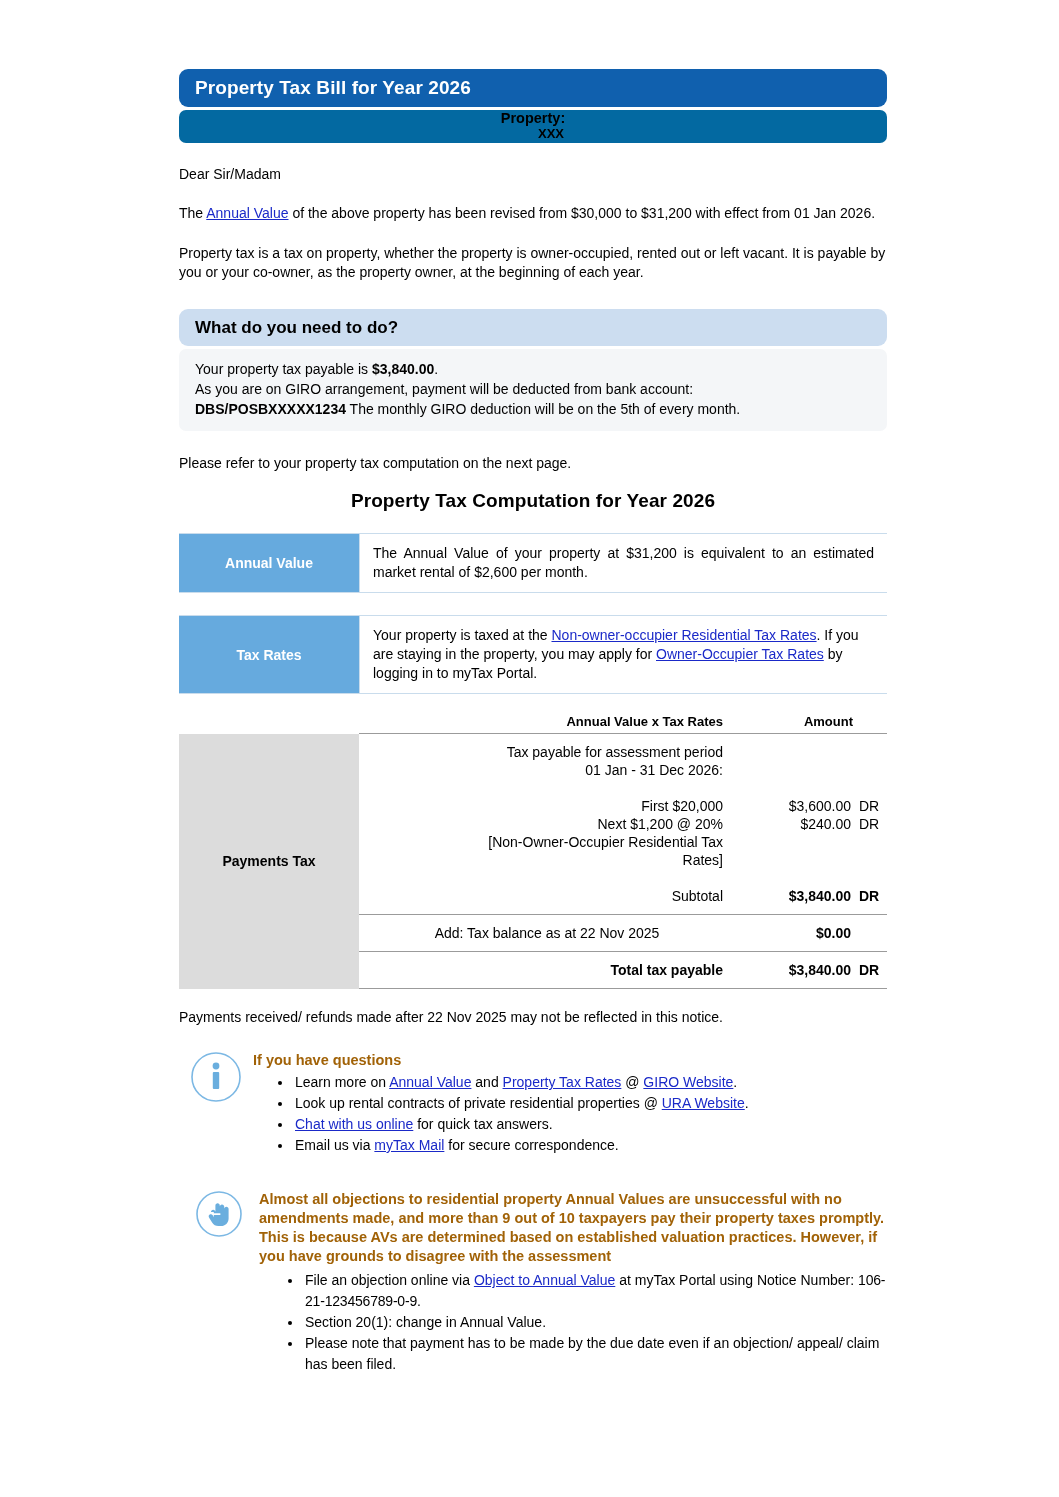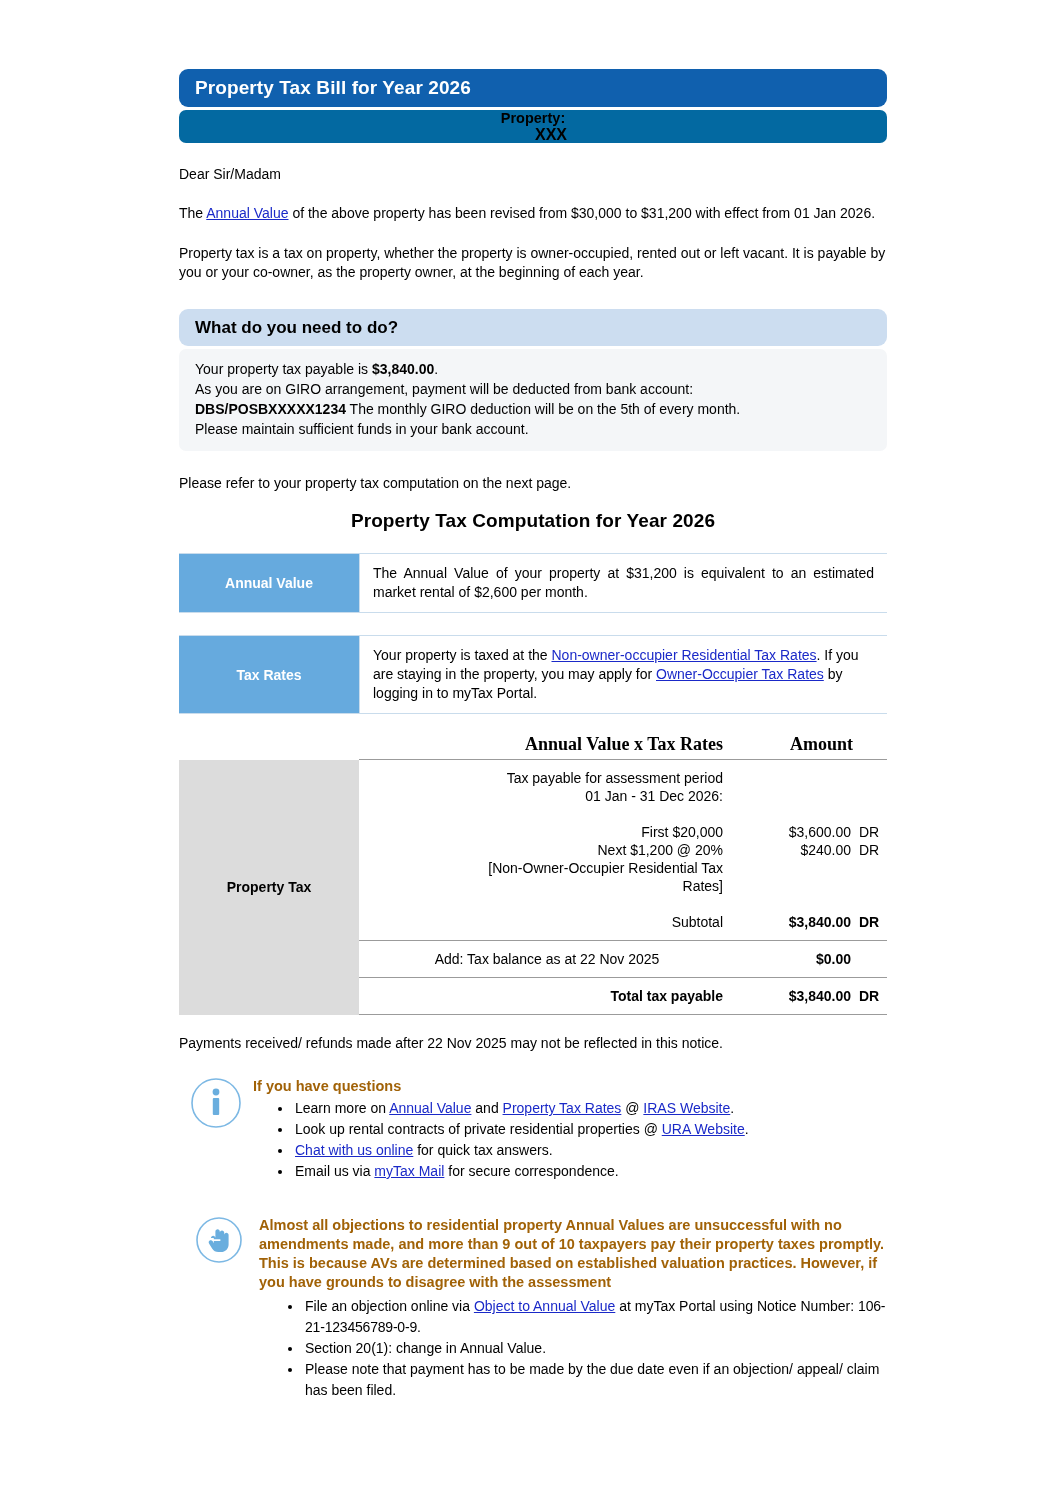--- a/index.html
+++ b/index.html
@@ -46,21 +46,21 @@
     display: flex;
     align-items: center;
     padding: 0 16px;
     flex-direction: column;
   }
   .property-label {
     font-size: 14.5px;
     font-weight: bold;
   }
   .property-value {
-    font-size: 16px;
+    font-size: 13px;
     font-weight: bold;
     margin-left: 36px;
     margin-bottom: 13px;
   }
 
   
   .para {
     font-size: 14px;
     line-height: 18.5px;
     margin-top: 22px;
@@ -142,24 +142,23 @@
   .info-block.tr .info-body { min-height: 76px; text-align: left; }
 
   
   .calc {
     margin-top: 20px;
     width: 100%;
     border-collapse: collapse;
   }
   .calc .hdr td {
     padding: 0 0 4px 0;
-    font-size: 18px;
+    font-size: 13px;
     font-weight: bold;
     border: none;
-    font-family: Liberation Serif, serif;
   }
   .calc td { vertical-align: top; }
   .col-label { width: 180px; }
   .col-desc  { }
   .col-amt   { width: 120px; }
   .col-dr    { width: 34px; }
 
   .gray-cell {
     background: #dcdcdc;
     text-align: center;
@@ -251,21 +250,20 @@
 
   <div class="para">Property tax is a tax on property, whether the property is owner-occupied, rented out or left vacant. It is payable by you or your co-owner, as the property owner, at the beginning of each year.</div>
 
   <div class="sub-bar">
     <span class="sub-bar-text">What do you need to do?</span>
   </div>
   <div class="sub-panel">
     <div><span>Your property tax payable is </span><span class="b">$3,840.00</span><span>.</span></div>
     <div>As you are on GIRO arrangement, payment will be deducted from bank account:</div>
     <div><span class="b">DBS/POSBXXXXX1234</span><span>  The monthly GIRO deduction will be on the 5th of every month.</span></div>
-    <div>Please maintain sufficient funds in your bank account.</div>
   </div>
 
   <div class="note-line">Please refer to your property tax computation on the next page.</div>
 
   <div class="comp-title">Property Tax Computation for Year 2026</div>
 
   <div class="info-block av">
     <div class="info-label">Annual Value</div>
     <div class="info-body">The Annual Value of your property at $31,200 is equivalent to an estimated market rental of $2,600 per month.</div>
   </div>
@@ -278,21 +276,21 @@
   <table class="calc">
     <tbody>
         <tr class="hdr">
       <td class="col-label"></td>
       <td class="col-desc" style="text-align:right;padding-right:10px;">Annual Value x Tax Rates</td>
       <td class="col-amt" style="text-align:right;">Amount</td>
       <td class="col-dr"></td>
     </tr>
 
     <tr>
-      <td class="gray-cell" rowspan="5">Property Tax</td>
+      <td class="gray-cell" rowspan="5">Payments Tax</td>
       <td class="desc-cell tline">
         <span>Tax payable for assessment period</span><br>
         <span>01 Jan - 31 Dec 2026:</span>
       </td>
       <td class="amt-cell tline"></td>
       <td class="dr-cell tline"></td>
     </tr>
 
     <tr>
       <td class="desc-cell">
@@ -337,21 +335,21 @@
     <div class="callout-icon">
       <svg width="52" height="52" viewBox="0 0 52 52" aria-hidden="true">
         <circle cx="26" cy="26" r="24" fill="none" stroke="#7cb8e4" stroke-width="1.6"></circle>
         <circle cx="26" cy="15" r="3.4" fill="#6aaede"></circle>
         <rect x="22.8" y="21" width="6.4" height="17" rx="1" fill="#6aaede"></rect>
       </svg>
     </div>
     <div class="callout-body">
       <div class="callout-head">If you have questions</div>
       <ul>
-        <li><span>Learn more on </span><a class="lnk" href="#">Annual Value</a><span> and </span><a class="lnk" href="#">Property Tax Rates</a><span> @ </span><a class="lnk" href="#">IRAS Website</a><span>.</span></li>
+        <li><span>Learn more on </span><a class="lnk" href="#">Annual Value</a><span> and </span><a class="lnk" href="#">Property Tax Rates</a><span> @ </span><a class="lnk" href="#">GIRO Website</a><span>.</span></li>
         <li><span>Look up rental contracts of private residential properties @ </span><a class="lnk" href="#">URA Website</a><span>.</span></li>
         <li><a class="lnk" href="#">Chat with us online</a><span> for quick tax answers.</span></li>
         <li><span>Email us via </span><a class="lnk" href="#">myTax Mail</a><span> for secure correspondence.</span></li>
       </ul>
     </div>
   </div>
 
   <div class="callout objection">
     <div class="callout-icon">
       <svg width="48" height="48" viewBox="0 0 48 48" aria-hidden="true">

